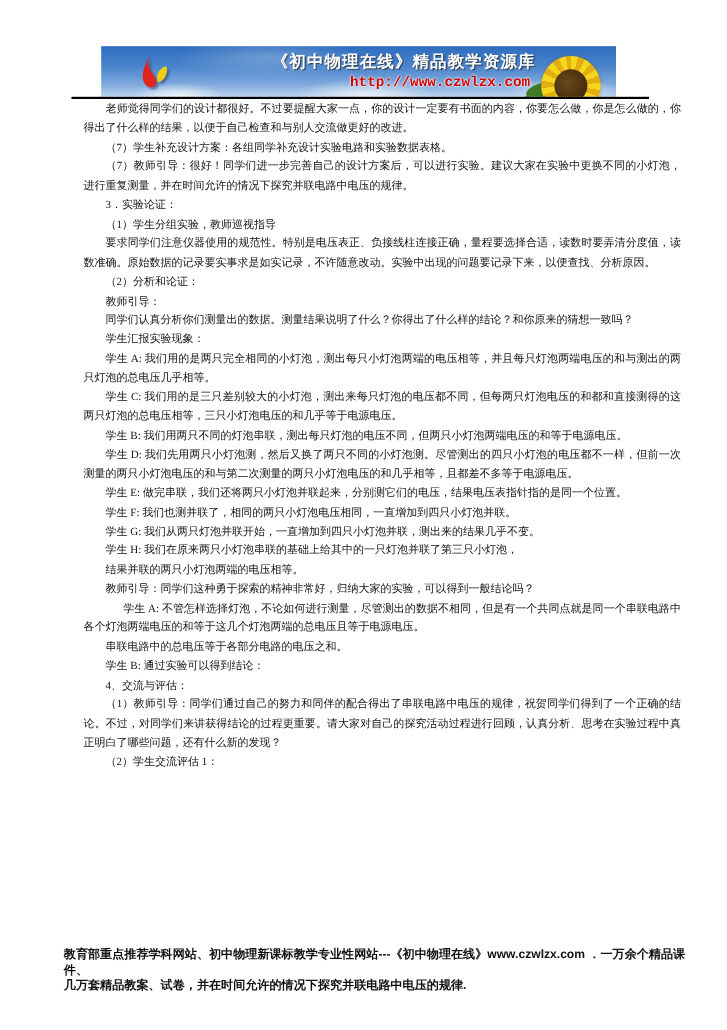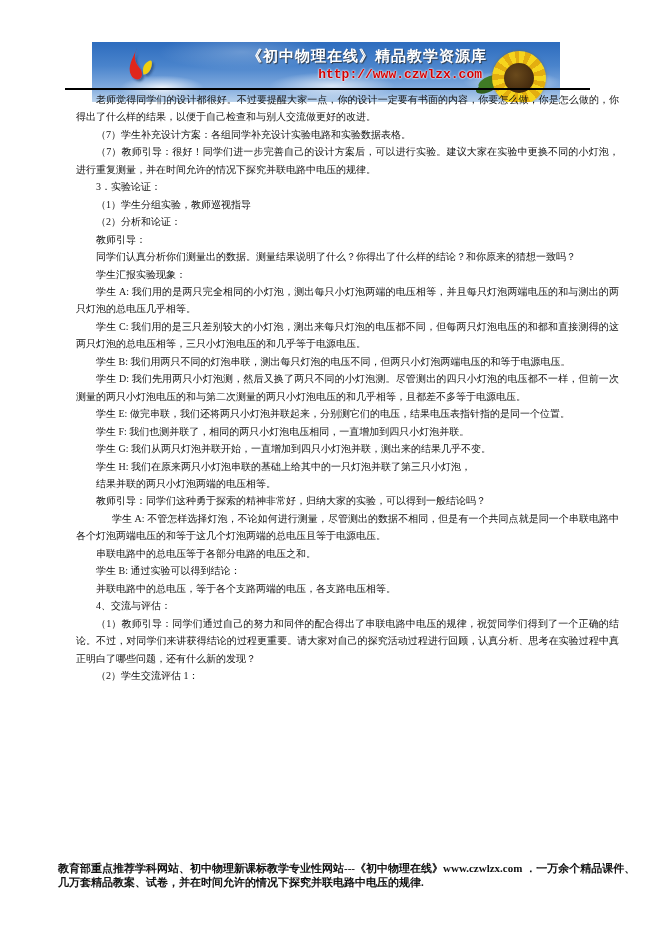--- a/index.html
+++ b/index.html
@@ -4,21 +4,21 @@
 <style>
   html,body{margin:0;padding:0;background:#ffffff;}
   .page{
     position:relative;width:661px;height:936px;background:#ffffff;
     overflow:hidden;
     font-family:"Liberation Serif","DejaVu Serif",serif;
     color:#1a1a1a;
   }
   
   .banner{
-    position:absolute;left:92px;top:42px;width:468px;height:60px;
+    position:absolute;left:92px;top:42px;width:468px;height:46px;
     overflow:hidden;
     background:
       radial-gradient(60px 18px at 70px 46px, rgba(255,255,255,.85), rgba(255,255,255,0) 70%),
       radial-gradient(90px 20px at 240px 44px, rgba(255,255,255,.7), rgba(255,255,255,0) 70%),
       radial-gradient(70px 16px at 420px 40px, rgba(255,255,255,.75), rgba(255,255,255,0) 70%),
       radial-gradient(120px 26px at 150px 10px, rgba(255,255,255,.25), rgba(255,255,255,0) 70%),
       linear-gradient(180deg,#2d6cbe 0%,#4a84cc 40%,#7fa9dd 75%,#b9d2ec 100%);
   }
   .banner-title{
     position:absolute;left:150px;top:5px;width:250px;text-align:center;
@@ -56,21 +56,21 @@
     position:absolute;left:76px;top:91px;width:543px;
     font-size:10px;line-height:17.45px;color:#111111;
     text-align:justify;
   }
   .para{text-indent:2em;}
   .para.deep{text-indent:3.6em;}
   
   .footer{
     position:absolute;left:58px;top:861px;width:586px;
     font-size:11px;font-weight:bold;line-height:14px;color:#111111;
-    font-family:Liberation Serif, serif;
+    font-family:Liberation Sans, sans-serif;
   }
 </style>
 </head>
 <body>
 
 <div class="page">
 
   <div class="banner">
     <div class="logo">
       <svg width="42" height="40" viewBox="0 0 42 40">
@@ -94,38 +94,38 @@
   </div>
 
   <div class="rule"></div>
 
   <div class="doc-body" id="doc-body">
       <div class="para">老师觉得同学们的设计都很好。不过要提醒大家一点，你的设计一定要有书面的内容，你要怎么做，你是怎么做的，你得出了什么样的结果，以便于自己检查和与别人交流做更好的改进。</div>
       <div class="para">（7）学生补充设计方案：各组同学补充设计实验电路和实验数据表格。</div>
       <div class="para">（7）教师引导：很好！同学们进一步完善自己的设计方案后，可以进行实验。建议大家在实验中更换不同的小灯泡，进行重复测量，并在时间允许的情况下探究并联电路中电压的规律。</div>
       <div class="para">3．实验论证：</div>
       <div class="para">（1）学生分组实验，教师巡视指导</div>
+      <div class="para">要求同学们注意仪器使用的规范性。特别是电压表正、负接线柱连接正确，量程要选择合适，读数时要弄清分度值，读数准确。原始数据的记录要实事求是如实记录，不许随意改动。实验中出现的问题要记录下来，以便查找、分析原因。</div>
       <div class="para">（2）分析和论证：</div>
       <div class="para">教师引导：</div>
       <div class="para">同学们认真分析你们测量出的数据。测量结果说明了什么？你得出了什么样的结论？和你原来的猜想一致吗？</div>
       <div class="para">学生汇报实验现象：</div>
       <div class="para">学生 A: 我们用的是两只完全相同的小灯泡，测出每只小灯泡两端的电压相等，并且每只灯泡两端电压的和与测出的两只灯泡的总电压几乎相等。</div>
       <div class="para">学生 C: 我们用的是三只差别较大的小灯泡，测出来每只灯泡的电压都不同，但每两只灯泡电压的和都和直接测得的这两只灯泡的总电压相等，三只小灯泡电压的和几乎等于电源电压。</div>
       <div class="para">学生 B: 我们用两只不同的灯泡串联，测出每只灯泡的电压不同，但两只小灯泡两端电压的和等于电源电压。</div>
       <div class="para">学生 D: 我们先用两只小灯泡测，然后又换了两只不同的小灯泡测。尽管测出的四只小灯泡的电压都不一样，但前一次测量的两只小灯泡电压的和与第二次测量的两只小灯泡电压的和几乎相等，且都差不多等于电源电压。</div>
       <div class="para">学生 E: 做完串联，我们还将两只小灯泡并联起来，分别测它们的电压，结果电压表指针指的是同一个位置。</div>
       <div class="para">学生 F: 我们也测并联了，相同的两只小灯泡电压相同，一直增加到四只小灯泡并联。</div>
       <div class="para">学生 G: 我们从两只灯泡并联开始，一直增加到四只小灯泡并联，测出来的结果几乎不变。</div>
       <div class="para">学生 H: 我们在原来两只小灯泡串联的基础上给其中的一只灯泡并联了第三只小灯泡，</div>
       <div class="para">结果并联的两只小灯泡两端的电压相等。</div>
       <div class="para">教师引导：同学们这种勇于探索的精神非常好，归纳大家的实验，可以得到一般结论吗？</div>
       <div class="para deep">学生 A: 不管怎样选择灯泡，不论如何进行测量，尽管测出的数据不相同，但是有一个共同点就是同一个串联电路中各个灯泡两端电压的和等于这几个灯泡两端的总电压且等于电源电压。</div>
       <div class="para">串联电路中的总电压等于各部分电路的电压之和。</div>
       <div class="para">学生 B: 通过实验可以得到结论：</div>
-      <div class="para">并联电路中的总电压，等于各个支路两端的电压，各支路电压相等。</div>
       <div class="para">4、交流与评估：</div>
       <div class="para">（1）教师引导：同学们通过自己的努力和同伴的配合得出了串联电路中电压的规律，祝贺同学们得到了一个正确的结论。不过，对同学们来讲获得结论的过程更重要。请大家对自己的探究活动过程进行回顾，认真分析、思考在实验过程中真正明白了哪些问题，还有什么新的发现？</div>
       <div class="para">（2）学生交流评估 1：</div>
     </div>
 
   <div class="footer" id="footer">
       <div>教育部重点推荐学科网站、初中物理新课标教学专业性网站---《初中物理在线》www.czwlzx.com ．一万余个精品课件、</div>
       <div>几万套精品教案、试卷，并在时间允许的情况下探究并联电路中电压的规律.</div>
     </div>
 

